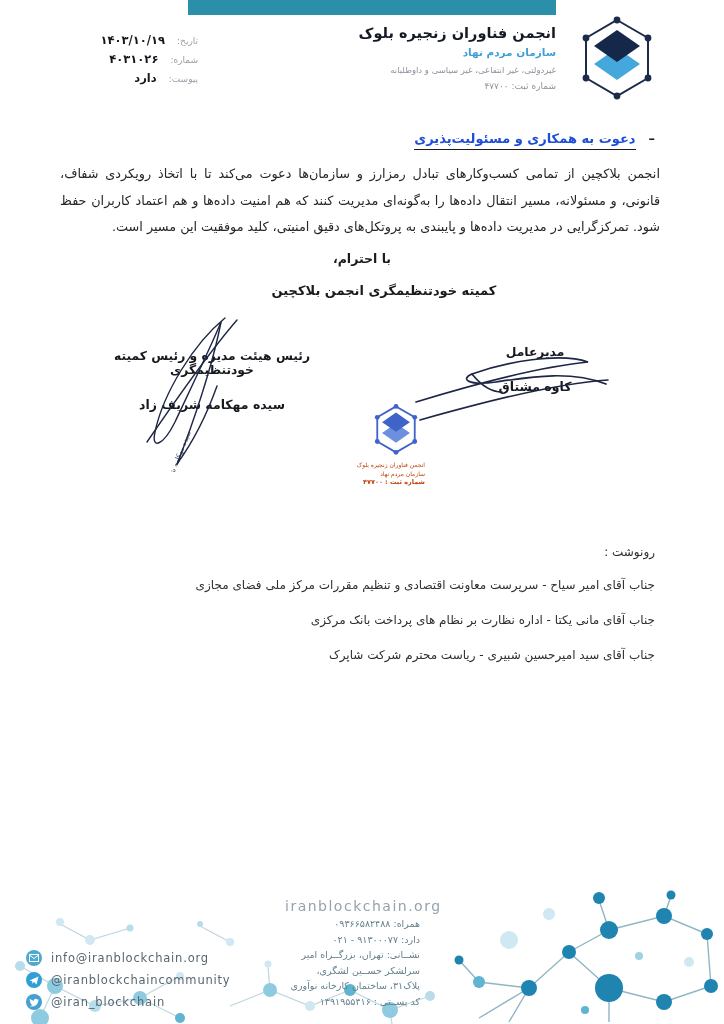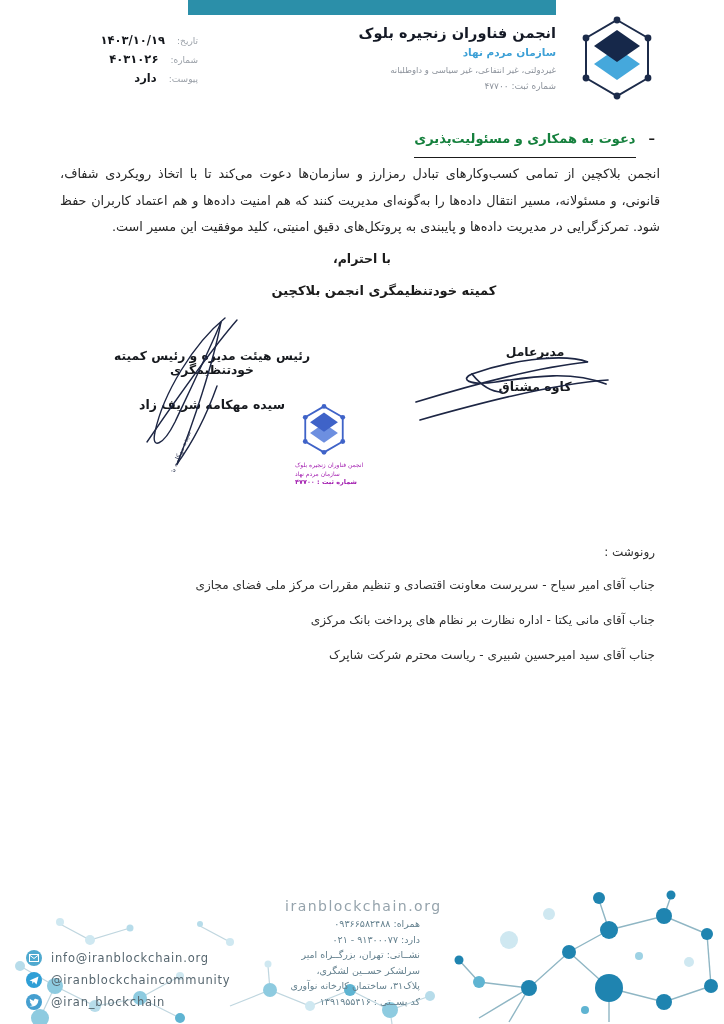--- a/index.html
+++ b/index.html
@@ -17,41 +17,41 @@
   .org{position:absolute;right:168px;top:25px;text-align:right;}
   .org-name{font-size:14.5px;font-weight:bold;color:#141925;}
   .org-type{font-size:10.5px;font-weight:bold;color:#3da0d6;margin-top:5px;}
   .org-tagline{font-size:8.5px;color:#8d939c;margin-top:7px;}
   .org-reg{font-size:9px;color:#8d939c;margin-top:6px;}
   .logo{position:absolute;left:580px;top:16px;}
 
   
   .subject{position:absolute;right:69px;top:131px;display:flex;direction:rtl;gap:13px;align-items:flex-start;}
   .subject-dash{font-size:13px;font-weight:bold;color:#1b1b1b;}
-  .subject-text{font-size:13px;font-weight:bold;color:#15803d;
-                border-bottom:1.5px solid #1b1b1b;padding-bottom:11px;}
+  .subject-text{font-size:13px;font-weight:bold;color:#1d4ed8;
+                border-bottom:1.5px solid #1b1b1b;padding-bottom:3px;}
 
   
   .body-par{position:absolute;left:60px;right:64px;top:161px;font-size:12.8px;line-height:26.5px;
             color:#262626;text-align:justify;direction:rtl;}
   .closing{position:absolute;left:0;right:0;top:251px;text-align:center;font-size:12.5px;font-weight:bold;color:#1b1b1b;}
   .committee{position:absolute;left:0;right:0;top:283px;text-align:center;font-size:13px;font-weight:bold;color:#1b1b1b;padding-left:44px;}
 
   
   .sig-col{position:absolute;text-align:center;color:#15181d;}
   .sig-right{left:440px;top:345px;width:190px;}
   .sig-left{left:88px;top:349px;width:248px;}
   .sig-title{font-size:12.3px;font-weight:bold;}
   .sig-name{font-size:12.5px;font-weight:bold;margin-top:20px;}
   .scribble{position:absolute;pointer-events:none;}
   .scribble-right{left:410px;top:340px;}
   .scribble-left{left:133px;top:314px;}
 
   
-  .stamp{position:absolute;left:295px;top:404px;width:130px;text-align:left;color:#a21caf;}
+  .stamp{position:absolute;left:295px;top:404px;width:130px;text-align:right;color:#c2410c;}
   .stamp-line{font-size:6px;line-height:9px;}
   .stamp-line3{font-size:6.5px;font-weight:bold;}
 
   
   .cc{position:absolute;right:69px;top:545px;direction:rtl;text-align:right;color:#2f2f2f;}
   .cc-title{font-size:12px;margin-bottom:18px;}
   .cc-item{font-size:12px;line-height:17px;margin-bottom:18px;white-space:nowrap;}
 
   
   .footer{position:absolute;left:0;top:890px;width:724px;height:134px;}

